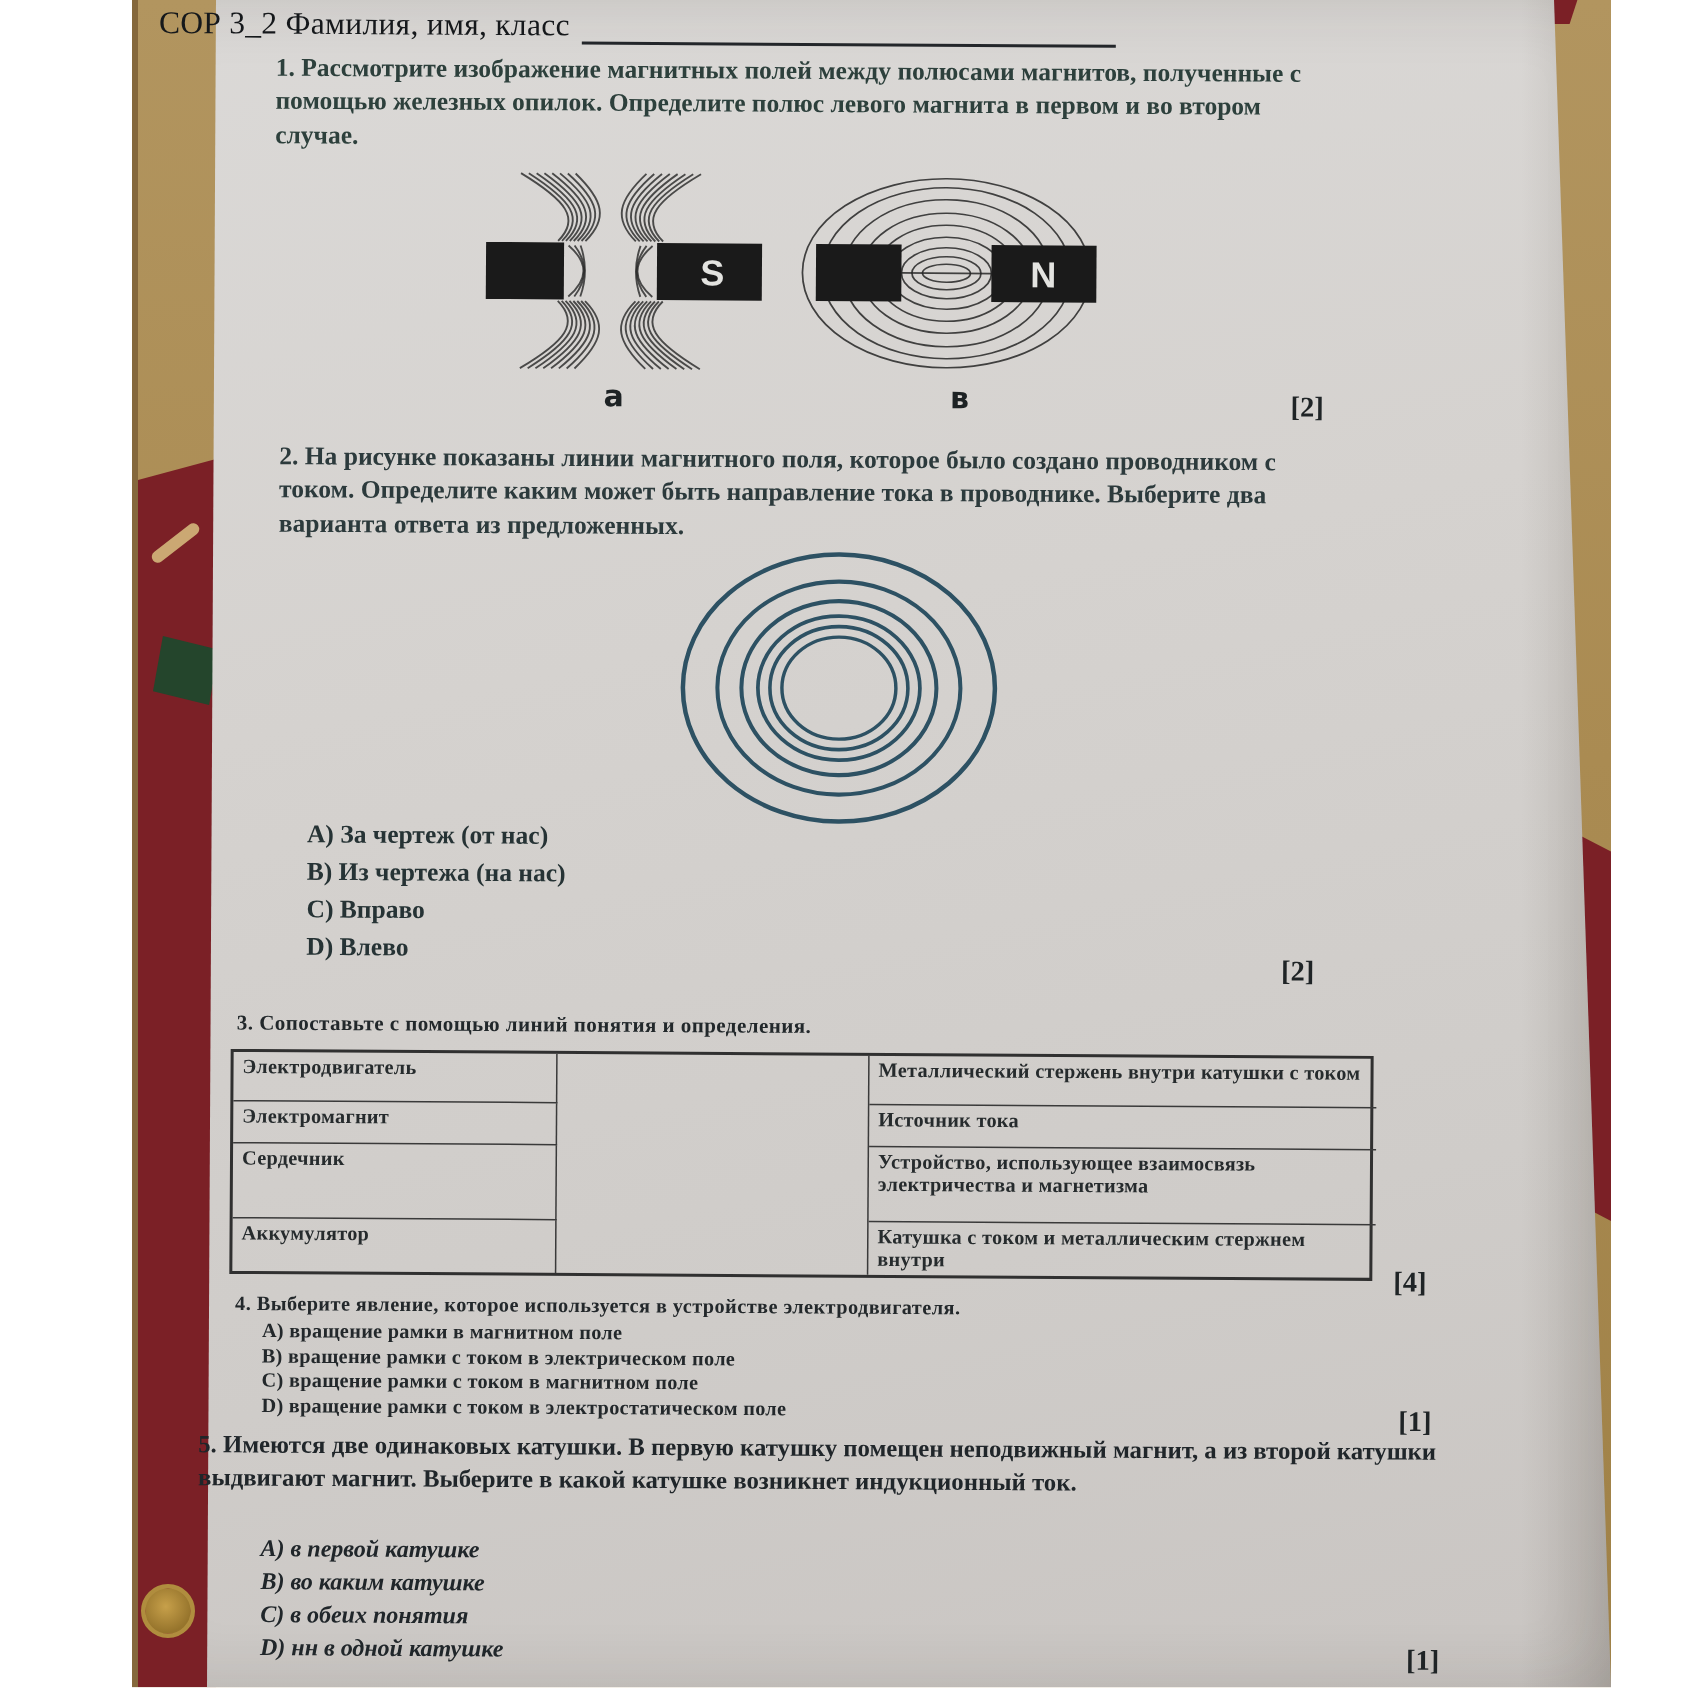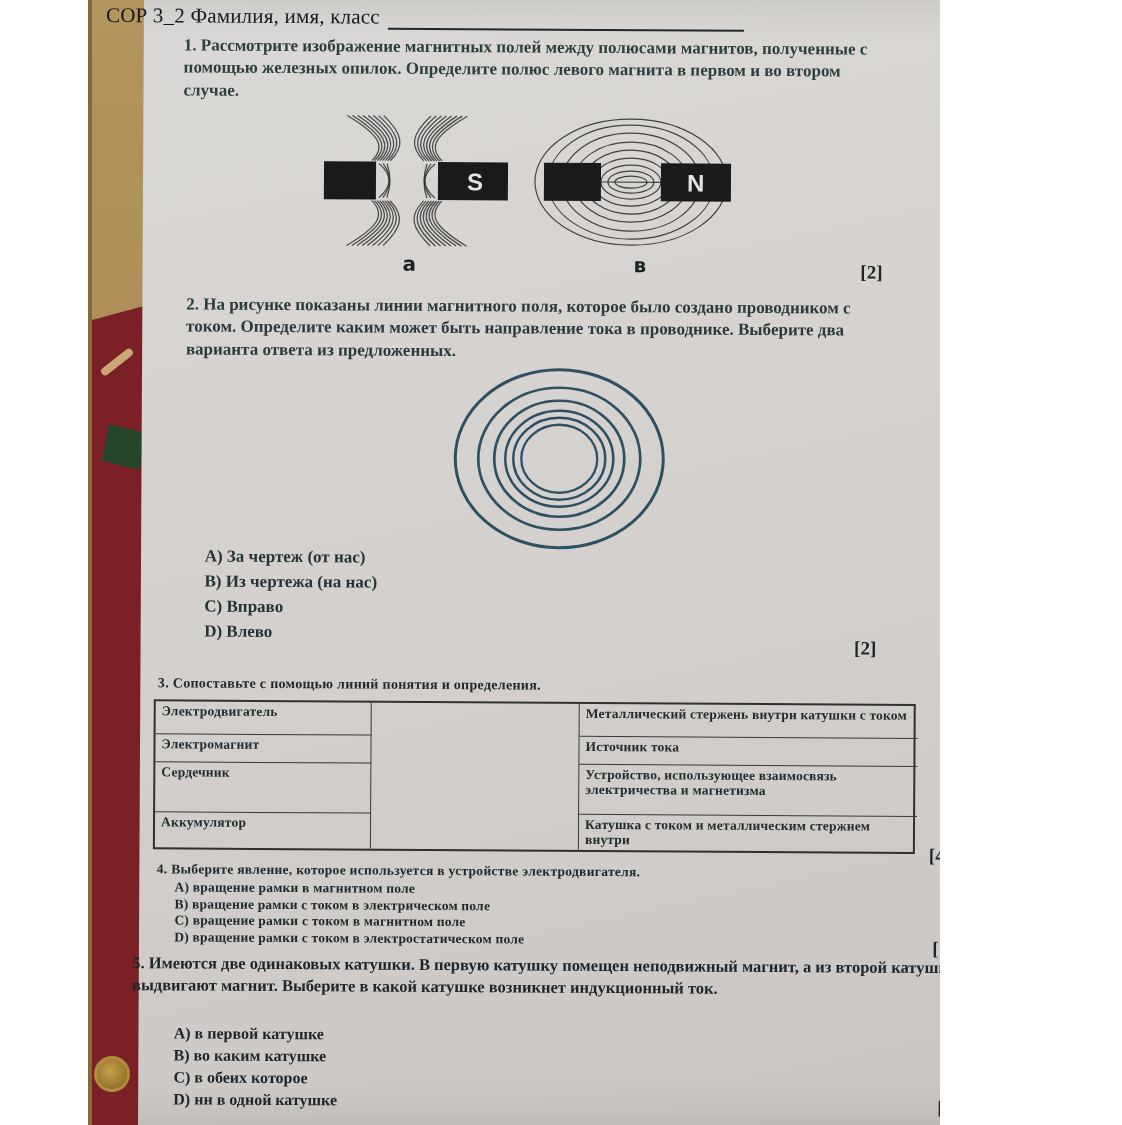--- a/index.html
+++ b/index.html
@@ -1,16 +1,16 @@
 <!DOCTYPE html>
 <html><head>
 <meta charset="utf-8">
 <style>
   html,body{margin:0;padding:0;background:#ffffff;}
-  .stage{position:relative;width:940px;height:1125px;background:#ffffff;overflow:hidden;
+  .stage{position:relative;width:1122px;height:1125px;background:#ffffff;overflow:hidden;
          font-family:"Liberation Serif","DejaVu Serif",serif;}
   .abs{position:absolute;}
 
   
   .photo{position:absolute;left:88px;top:0;width:982px;height:1125px;
          background:linear-gradient(180deg,#b2955f 0%,#aa8b52 45%,#9f8147 100%);
          border-left:4px solid #85683c;}
   .maroon-left{position:absolute;left:0;top:306px;width:52px;height:819px;background:#7b2026;
                clip-path:polygon(0 14px,100% 0,100% 100%,0 100%);}
   .stick{position:absolute;left:6px;top:52px;width:38px;height:8px;background:#cba873;border-radius:4px;
@@ -44,21 +44,21 @@
   .q3h{left:70px;top:674px;width:700px;font-size:14px;color:#22282b;letter-spacing:.3px;}
   .q4h{left:70px;top:860px;width:760px;font-size:13.5px;color:#23282b;letter-spacing:.3px;}
   .q5{left:46px;top:952px;width:836px;font-size:16.5px;color:#20262a;line-height:1.34;}
 
   .opts div{font-weight:700;}
   .opts-q2{left:116px;top:543px;font-size:17px;color:#263335;}
   .opts-q2 div{line-height:25px;}
   .opts-q4{left:88px;top:879px;font-size:13.5px;color:#23282b;letter-spacing:.2px;}
   .opts-q4 div{line-height:16.5px;}
   .opts-q5{left:88px;top:1022px;font-size:16px;color:#20262a;}
-  .opts-q5 div{line-height:22px;}
+  .opts-q5 div{line-height:22px;font-style:italic;}
 
   .mark{font-size:19px;font-weight:700;color:#1f2426;}
   .figlabel{font-size:20px;font-weight:700;color:#1d2224;font-family:"DejaVu Sans",sans-serif;}
 
   .mtable{left:66px;top:699px;width:762px;display:grid;
           grid-template-columns:216px 208px 338px;grid-template-rows:33px 28px 50px 35px;
           border:2px solid #303030;box-sizing:border-box;
           font-size:13.5px;font-weight:700;color:#262b2d;line-height:1.12;letter-spacing:.2px;}
   .mtable .cell{padding:2px 6px 1px 6px;border-right:1.6px solid #3a3a3a;border-bottom:1.6px solid #3a3a3a;}
   .mtable .lastrow{border-bottom:none;}
@@ -200,20 +200,20 @@
         <div>В) вращение рамки с током в электрическом поле</div>
         <div>С) вращение рамки с током в магнитном поле</div>
         <div>D) вращение рамки с током в электростатическом поле</div>
       </div>
       <div class="abs mark" style="left:846px;top:933px;">[1]</div>
 
       <div class="abs qtext q5">5. Имеются две одинаковых катушки. В первую катушку помещен неподвижный магнит, а из второй катушки выдвигают магнит. Выберите в какой катушке возникнет индукционный ток.</div>
       <div class="abs opts opts-q5">
         <div>А) в первой катушке</div>
         <div>В) во каким катушке</div>
-        <div>С) в обеих которое</div>
+        <div>С) в обеих понятия</div>
         <div>D) нн в одной катушке</div>
       </div>
       <div class="abs mark" style="left:852px;top:1092px;">[1]</div>
 
     </div>
   </div>
 </div>
 
 </body></html>

